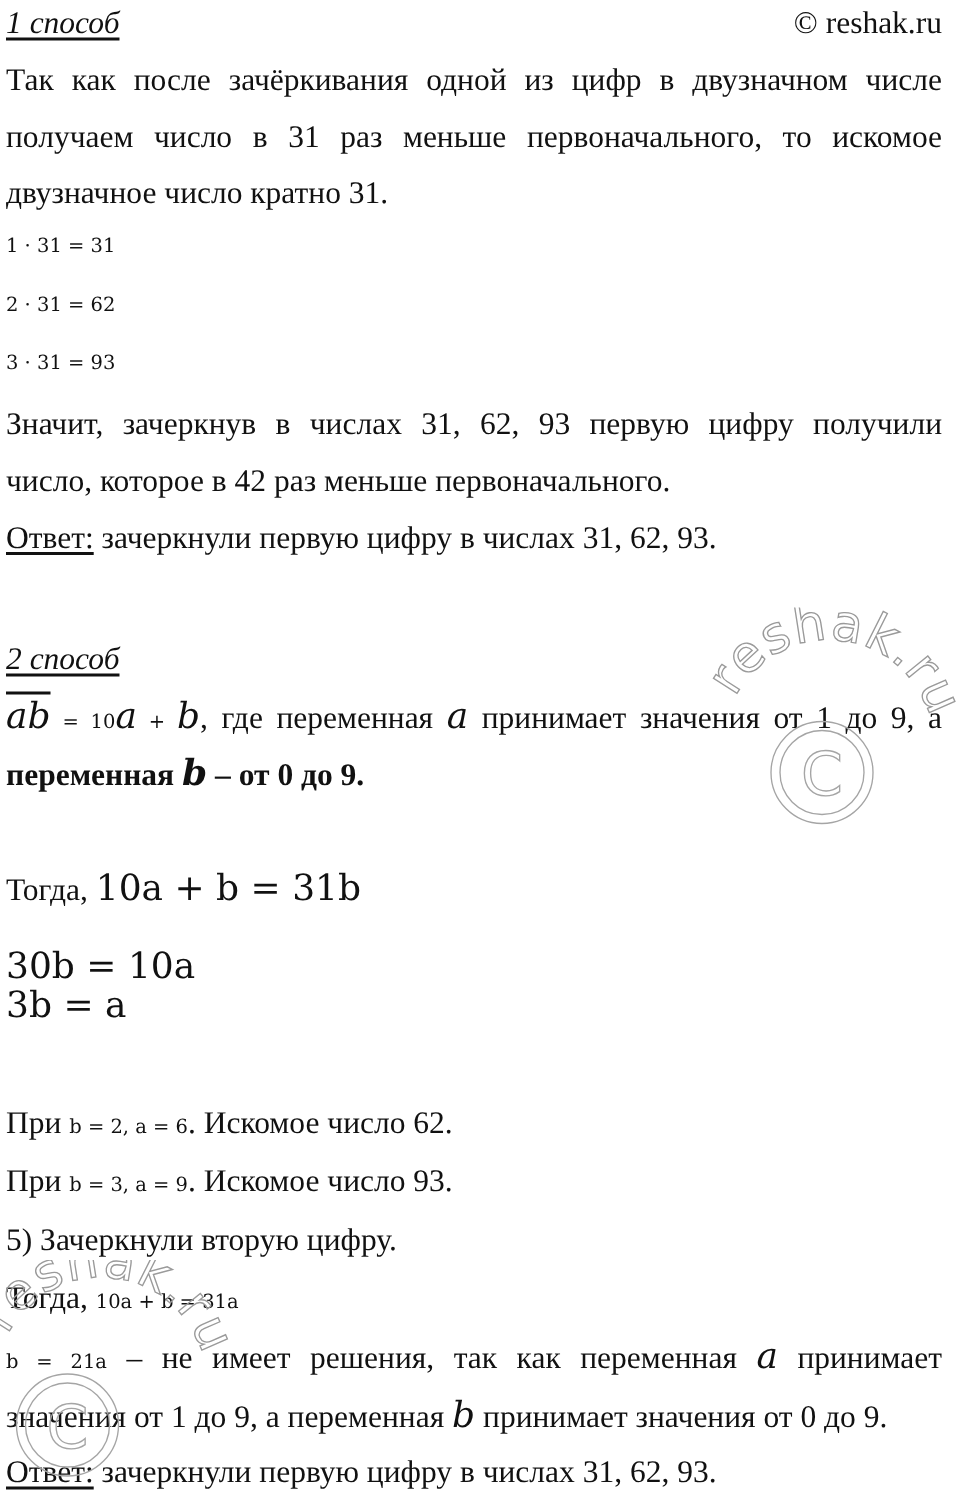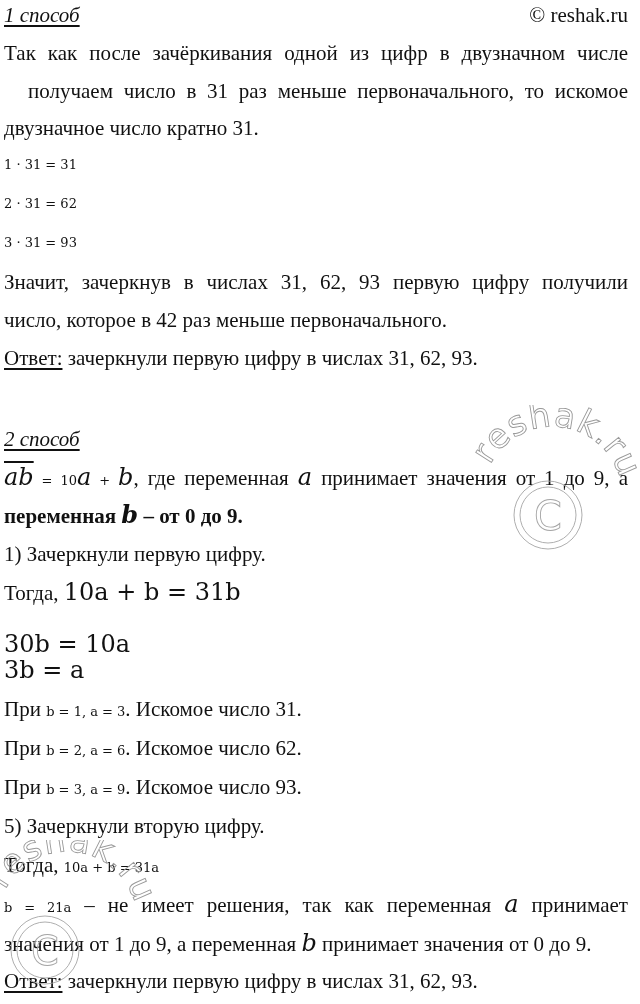--- a/index.html
+++ b/index.html
@@ -71,21 +71,21 @@
   </style>
 </head>
 <body>
 
 <div class="page">
 
   <div class="line heading" style="top:0px; right:auto;">1 способ</div>
   <div class="copyright">© reshak.ru</div>
 
   <div class="line justify" style="top:38px;">Так как после зачёркивания одной из цифр в двузначном числе</div>
-  <div class="line justify" style="top:76px;margin-left:24px;">получаем число в 31 раз меньше первоначального, то искомое</div>
+  <div class="line justify" style="top:76px;">получаем число в 31 раз меньше первоначального, то искомое</div>
   <div class="line" style="top:113px;">двузначное число кратно 31.</div>
 
   <div class="line math" style="top:150px;">1 · 31 = 31</div>
   <div class="line math" style="top:189px;">2 · 31 = 62</div>
   <div class="line math" style="top:228px;">3 · 31 = 93</div>
 
   <div class="line justify" style="top:267px;">Значит, зачеркнув в числах 31, 62, 93 первую цифру получили</div>
   <div class="line" style="top:305px;">число, которое в 42 раз меньше первоначального.</div>
 
   <div class="line" style="top:343px;">
@@ -94,30 +94,26 @@
 
   <div class="line heading" style="top:424px; right:auto;">2 способ</div>
 
   <div class="line justify" style="top:462px;">
     <span class="mvar overline">ab</span><span class="math"> = 10</span><span class="mvar">a</span><span class="math"> + </span><span class="mvar">b</span><span>, где переменная </span><span class="mvar">a</span><span> принимает значения от 1 до 9, а</span>
   </div>
   <div class="line" style="top:500px;font-weight:bold;">
     <span>переменная </span><span class="mvar">b</span><span> – от 0 до 9.</span>
   </div>
 
-  <div class="line" style="top:539px;">1) Зачеркнули первую цифру.</div>
   <div class="line" style="top:577px;">
     <span>Тогда, </span><span class="mvar" style="font-style:normal;">10a + b = 31b</span>
   </div>
   <div class="line mvar" style="top:616px; font-style:normal;margin-top:13px;">30b = 10a</div>
   <div class="line mvar" style="top:655px; font-style:normal;">3b = a</div>
 
-  <div class="line" style="top:694px;">
-    <span>При </span><span class="math">b = 1, a = 3</span><span>. Искомое число 31.</span>
-  </div>
   <div class="line" style="top:733px;">
     <span>При </span><span class="math">b = 2, a = 6</span><span>. Искомое число 62.</span>
   </div>
   <div class="line" style="top:772px;">
     <span>При </span><span class="math">b = 3, a = 9</span><span>. Искомое число 93.</span>
   </div>
 
   <div class="line" style="top:811px;">5) Зачеркнули вторую цифру.</div>
   <div class="line" style="top:850px;">
     <span>Тогда, </span><span class="math">10a + b = 31a</span>

